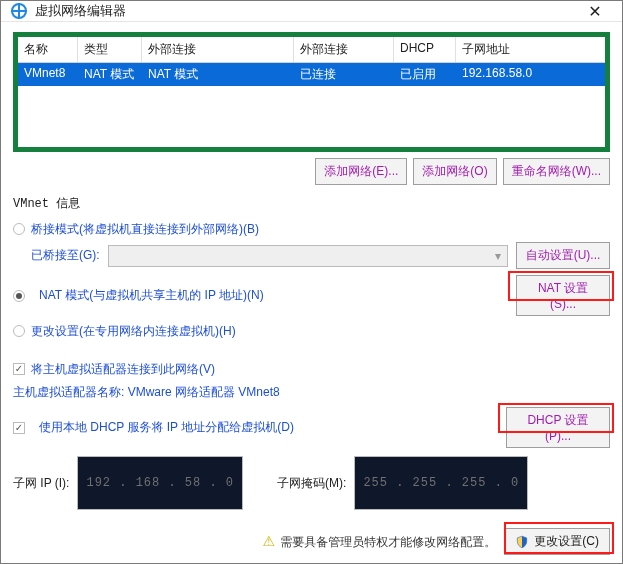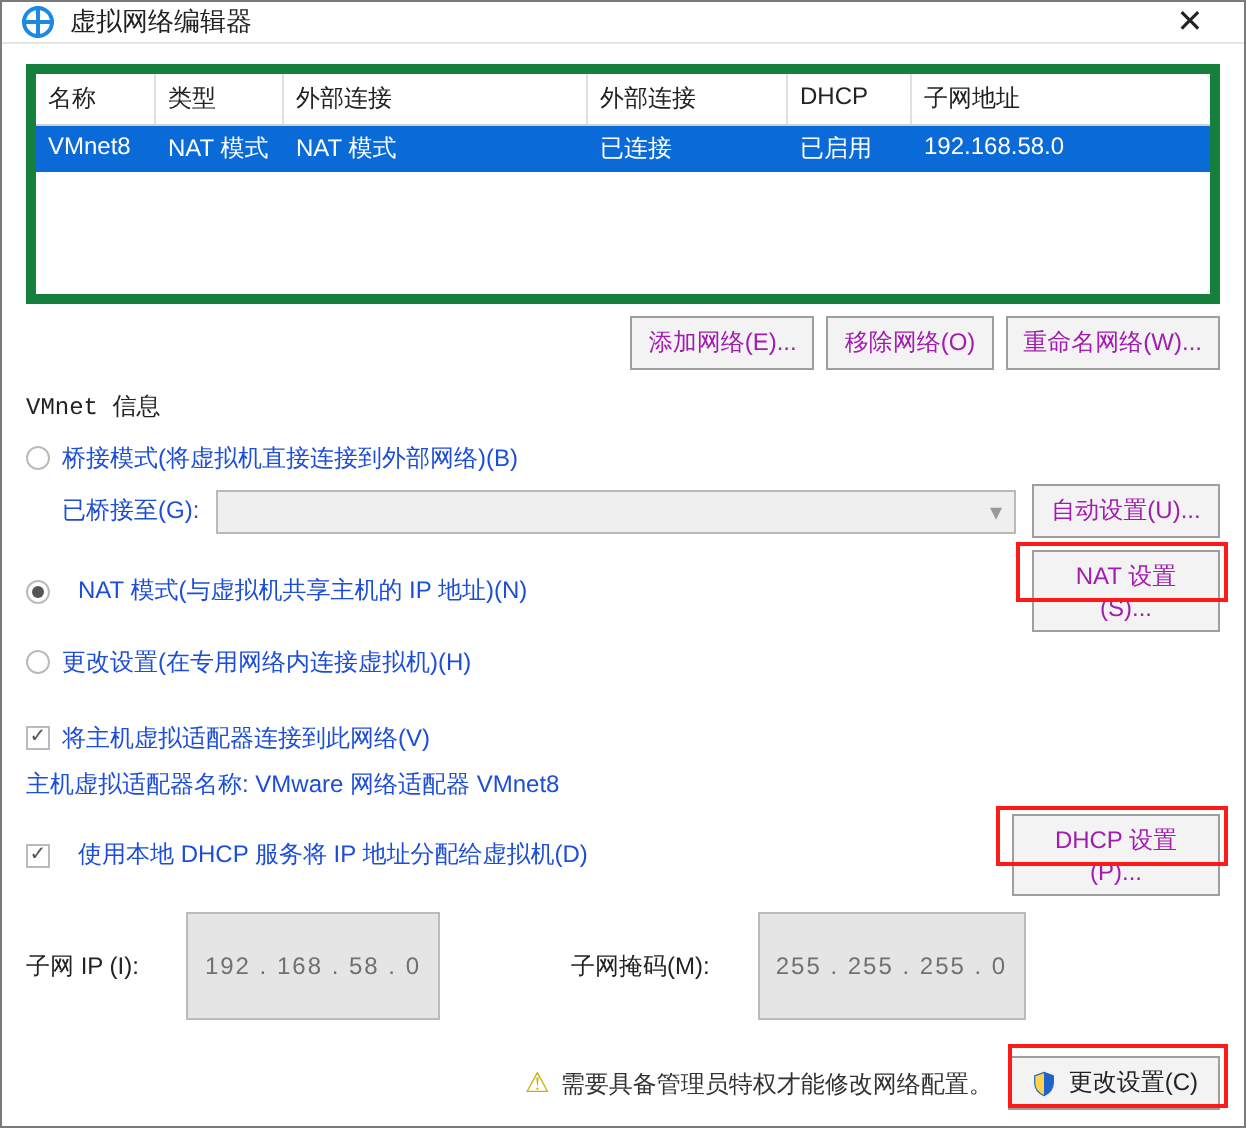--- a/index.html
+++ b/index.html
@@ -36,22 +36,22 @@
     .radio.disabled,.chk.disabled,.lbl.disabled { color:#1d4ed8; border-color:#bbb; }
     .radio.sel:after { content:""; display:block; width:6px; height:6px; margin:2px; border-radius:50%; background:#555; }
     .chk.sel:after { content:"✓"; display:block; font-size:10px; line-height:10px; text-align:center; color:#555; }
     .combo { flex:1; border:1px solid #bbb; background:#efefef; height:22px; display:flex; align-items:center; justify-content:flex-end; padding:0 6px; color:#999; }
     .rowgap { gap:8px; }
     .side-btn { width:94px; text-align:center; }
     .wide-btn { width:104px; text-align:center;}
     .indent { margin-left:18px; }
     .hl { position:absolute; border:2px solid #ff1a1a; pointer-events:none; }
     .rel { position:relative; }
-    .ipbox { border:1px solid #bbb; background:#e5e5e5; padding:19px 8px; color:#707070; font-family:Liberation Sans, sans-serif; letter-spacing:1px; }
-    .iprow { display:flex; align-items:center; gap:24px; margin-top:8px; }
+    .ipbox { border:1px solid #bbb; background:#0f172a; padding:19px 8px; color:#707070; font-family:Liberation Mono, monospace; letter-spacing:1px; }
+    .iprow { display:flex; align-items:center; gap:8px; margin-top:8px; }
     .spacer { flex:1; }
     
     .admin-row { display:flex; align-items:center; justify-content:flex-end; gap:8px; margin-top:18px; }
     .warn { color:#333; }
     .warn-icon { color:#c9b100; font-size:14px; margin-right:2px; }
     .change-btn { display:flex; align-items:center; gap:5px; padding:4px 10px; }
     .shield { width:14px; height:14px; }
   </style>
 </head>
 <body>
@@ -78,21 +78,21 @@
         <div class="td c2">NAT 模式</div>
         <div class="td c3">NAT 模式</div>
         <div class="td c4">已连接</div>
         <div class="td c5">已启用</div>
         <div class="td c6">192.168.58.0</div>
       </div>
     </div>
 
     <div class="btn-row">
       <button class="btn disabled">添加网络(E)...</button>
-      <button class="btn disabled">移除网络(O)</button>
+      <button class="btn disabled">添加网络(O)</button>
       <button class="btn disabled">重命名网络(W)...</button>
     </div>
 
     <div class="section-hdr">VMnet 信息</div>
 
     <div class="row">
       <span class="radio disabled"></span>
       <span class="lbl disabled">桥接模式(将虚拟机直接连接到外部网络)(B)</span>
     </div>
     <div class="row rowgap indent">

